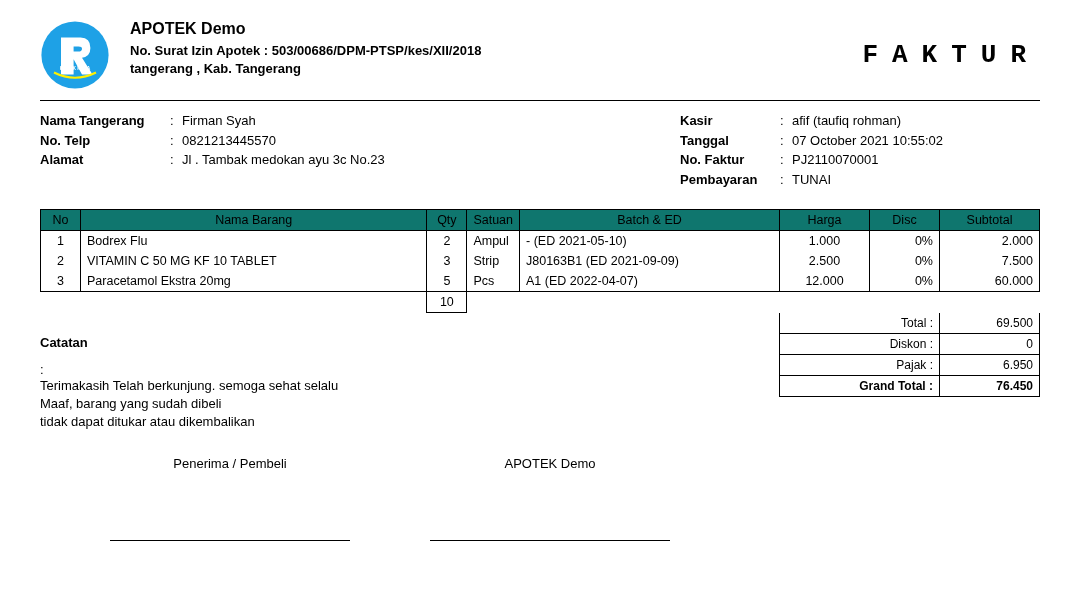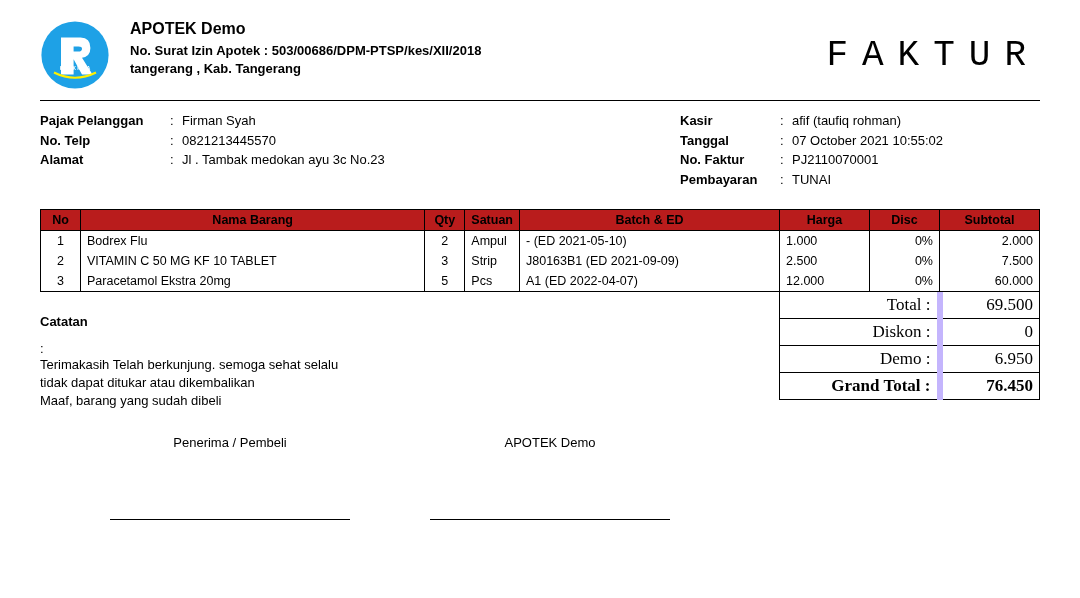--- a/index.html
+++ b/index.html
@@ -24,22 +24,22 @@
     height: 70px;
     margin-right: 20px;
     flex-shrink: 0;
   }
   .logo svg { width: 100%; height: 100%; }
   .company-info { flex: 1; }
   .company-name { font-weight: bold; font-size: 16px; margin-bottom: 4px; }
   .company-line { font-weight: bold; font-size: 13px; line-height: 1.4; }
   .faktur-title {
     font-family: "Courier New", monospace;
-    font-weight: normal;
-    font-size: 36px;
+    font-weight: bold;
+    font-size: 26px;
     letter-spacing: 14px;
     align-self: center;
     padding-left: 20px;
   }
   .meta-row {
     display: flex;
     margin-bottom: 20px;
   }
   .meta-left { flex: 1; }
   .meta-right { width: 360px; }
@@ -51,36 +51,36 @@
     border-collapse: collapse;
     width: 100%;
     font-size: 12.5px;
   }
   table.items th, table.items td {
     padding: 3px 6px;
     vertical-align: middle;
   }
   table.items th {
     border: 1px solid #000;
-    background: #b91c1c;
-    font-weight: bold;
+    background: #0f766e;
+    font-weight: normal;
   }
   table.items td {
     border-left: 1px solid #000;
     border-right: 1px solid #000;
   }
   table.items tr.last-data td {
     border-bottom: 1px solid #000;
   }
   .col-no { width: 40px; text-align: center; }
   .col-name { }
   .col-qty { width: 40px; text-align: center; }
   .col-sat { width: 35px; text-align: left; }
   .col-batch { width: 260px; text-align: left; }
-  .col-harga { width: 90px; text-align: left; }
+  .col-harga { width: 90px; text-align: center; }
   .col-disc { width: 70px; text-align: right; }
   .col-sub { width: 100px; text-align: right; }
   th.col-sat,th.col-batch,th.col-name{text-align:center;}
   th.col-harga,th.col-disc,th.col-sub{text-align:center;}
   .qty-total-cell {
     border: 1px solid #000;
     text-align: center;
   }
   .no-border { border: none !important; }
   .catatan-row {
@@ -102,26 +102,25 @@
     height: 70px;
     margin: 0 10px;
   }
   .bottom-area {
     display: flex;
     align-items: flex-start;
   }
   .bottom-left { flex: 1; }
   .summary-table {
     border-collapse: collapse;
-    font-size: 17px;
-    font-family: Liberation Serif, serif;
+    font-size: 12px;
   }
   .summary-table td {
     padding: 3px 6px;
-    border-left: 6px solid #c4b5fd;
+    border-left: 1px solid #c4b5fd;
     border-right: 1px solid #000;
     border-bottom: 1px solid #000;
   }
   .summary-table tr:first-child td{}
   .summary-table .slabel { width: 160px; text-align: right; border-left:1px solid #000;}
   .summary-table .sval { width: 100px; text-align: right; }
   .summary-table .bold { font-weight: bold; }
 </style>
 </head>
 <body>
@@ -139,21 +138,21 @@
     <div class="company-name">APOTEK Demo</div>
     <div class="company-line">No. Surat Izin Apotek : 503/00686/DPM-PTSP/kes/XII/2018</div>
     <div class="company-line">tangerang , Kab. Tangerang</div>
   </div>
   <div class="faktur-title">FAKTUR</div>
 </div>
 
 <div class="meta-row">
   <div class="meta-left">
     <div class="meta-item">
-      <div class="meta-label">Pajak Pelanggan</div>
+      <div class="meta-label">Nama Tangerang</div>
       <div class="meta-colon">:</div>
       <div>Firman Syah</div>
     </div>
     <div class="meta-item">
       <div class="meta-label">No. Telp</div>
       <div class="meta-colon">:</div>
       <div>0821213445570</div>
     </div>
     <div class="meta-item">
       <div class="meta-label">Alamat</div>
@@ -222,32 +221,42 @@
       <tr class="last-data">
         <td class="col-no">3</td>
         <td class="col-name">Paracetamol Ekstra 20mg</td>
         <td class="col-qty">5</td>
         <td class="col-sat">Pcs</td>
         <td class="col-batch">A1 (ED 2022-04-07)</td>
         <td class="col-harga">12.000</td>
         <td class="col-disc">0%</td>
         <td class="col-sub">60.000</td>
       </tr>
+      <tr>
+        <td class="no-border"></td>
+        <td class="no-border"></td>
+        <td class="qty-total-cell">10</td>
+        <td class="no-border"></td>
+        <td class="no-border"></td>
+        <td class="no-border"></td>
+        <td class="no-border"></td>
+        <td class="no-border"></td>
+      </tr>
     </tbody>
 </table>
 
 <div class="bottom-area">
   <div class="bottom-left">
     <div class="catatan-row">
       <div class="catatan-label">Catatan</div>
       <div class="catatan-colon">:</div>
       <div class="catatan-text">
         <div>Terimakasih Telah berkunjung. semoga sehat selalu</div>
+        <div>Maaf, barang yang sudah dibeli</div>
         <div>tidak dapat ditukar atau dikembalikan</div>
-        <div>Maaf, barang yang sudah dibeli</div>
       </div>
     </div>
     <div class="sign-row">
       <div style="width:60px;"></div>
       <div class="sign-col">
         <div>Penerima / Pembeli</div>
         <div class="sign-line"></div>
       </div>
       <div class="sign-gap"></div>
       <div class="sign-col">
@@ -260,21 +269,21 @@
     <tbody>
         <tr>
       <td class="slabel">Total :</td>
       <td class="sval">69.500</td>
     </tr>
     <tr>
       <td class="slabel">Diskon :</td>
       <td class="sval">0</td>
     </tr>
     <tr>
-      <td class="slabel">Demo :</td>
+      <td class="slabel">Pajak :</td>
       <td class="sval">6.950</td>
     </tr>
     <tr>
       <td class="slabel bold">Grand Total :</td>
       <td class="sval bold">76.450</td>
     </tr>
   </tbody>
     </table>
 </div>
 

